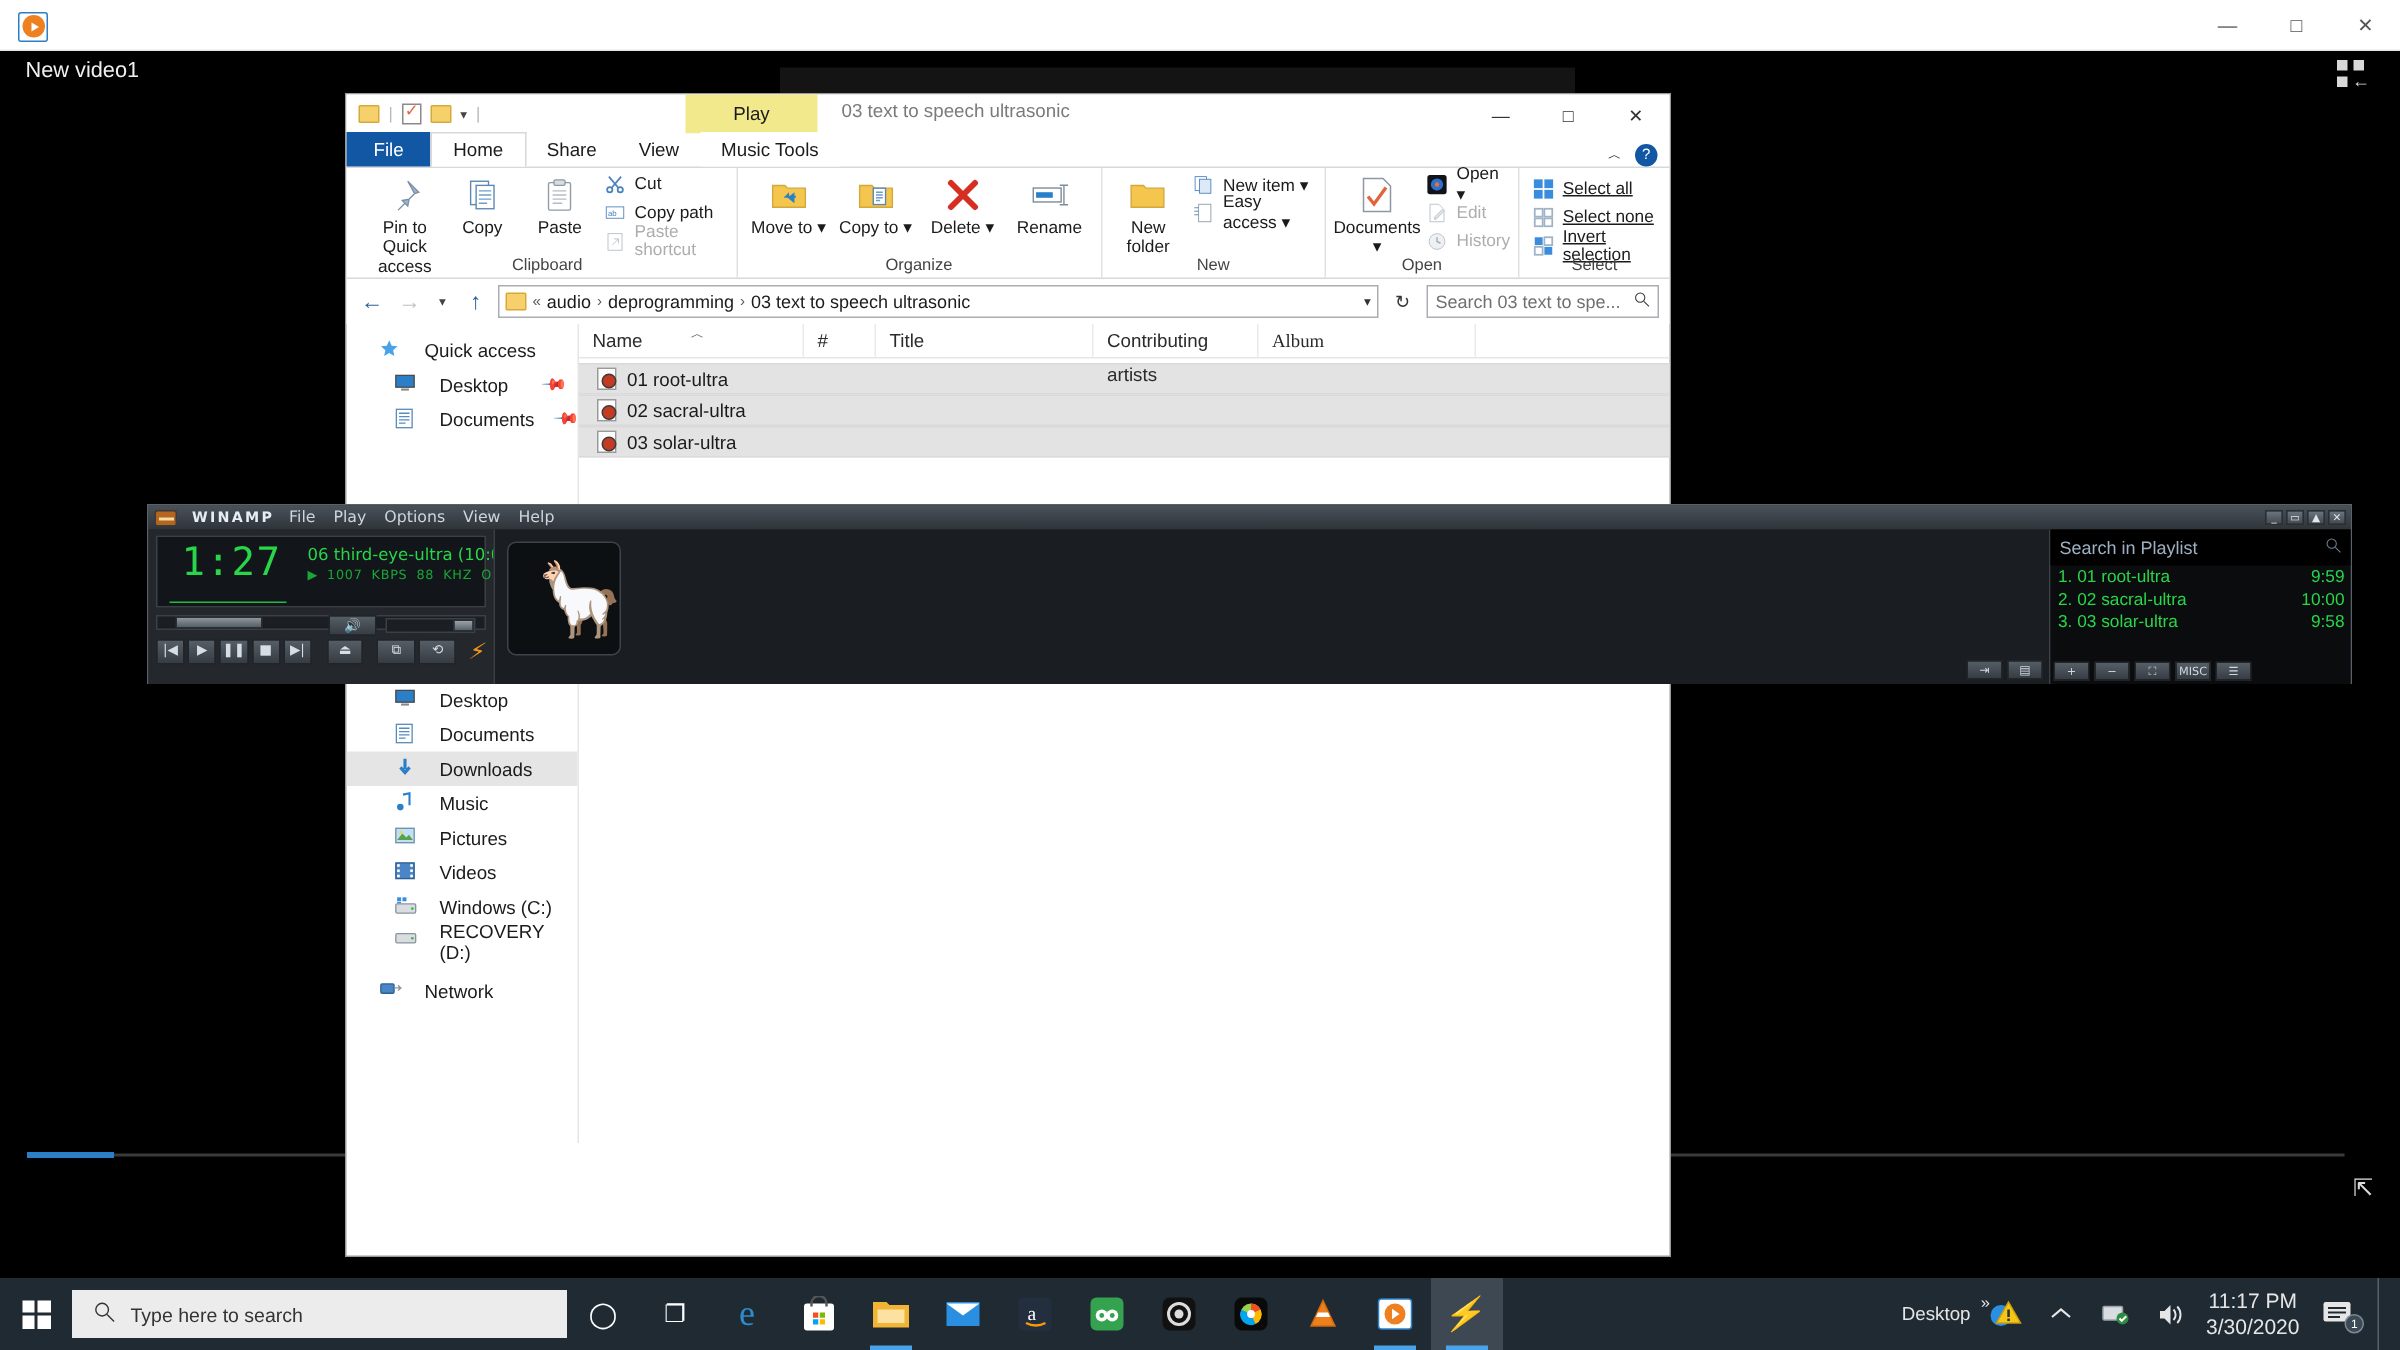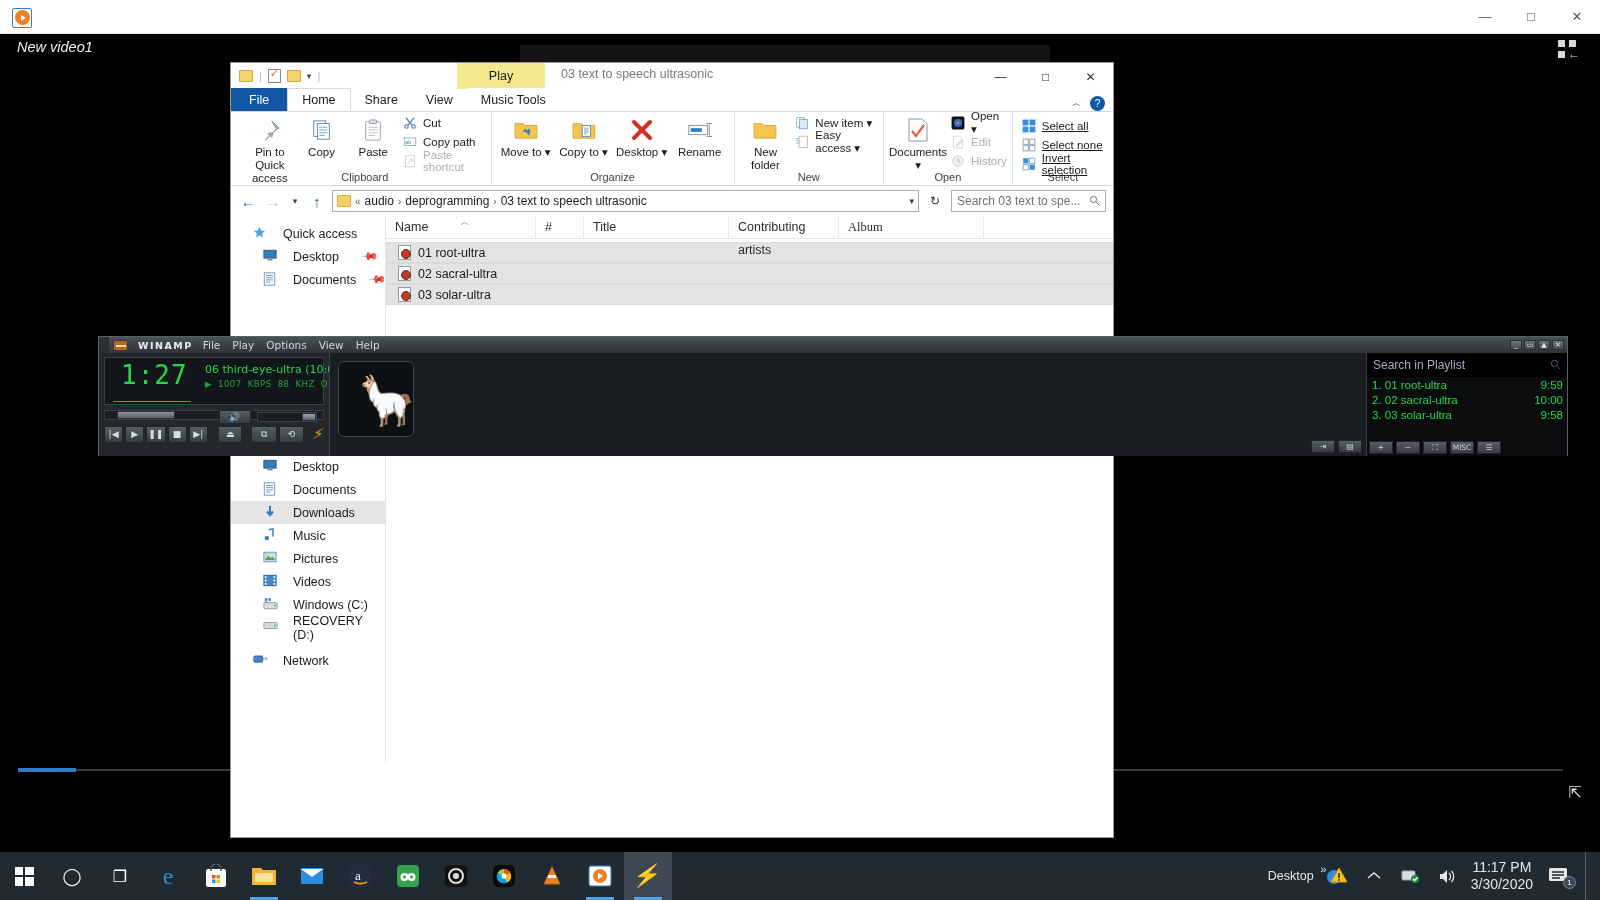--- a/index.html
+++ b/index.html
@@ -35,21 +35,21 @@
   .vwin-btns { margin-left:auto; display:flex; height:34px; }
   .vwin-btn {
     width:46px; height:33px; display:flex; align-items:center; justify-content:center;
     color:#555; font-size:13px;
   }
 
   .videoapp-body {
     position:absolute; left:0; top:34px; width:1600px; height:790px;
     background:#000; color:#e9e9e9;
   }
-  .video-title { position:absolute; left:17px; top:5px; font-size:14.5px; color:#f0f0f0;font-style:italic; }
+  .video-title { position:absolute; left:17px; top:5px; font-size:14.5px; color:#f0f0f0; }
   .video-gridicon { position:absolute; right:20px; top:6px; width:22px; height:20px; }
   .video-gridicon i {
     position:absolute; width:7px; height:7px; background:#d8d8d8; display:block;
   }
   .video-gridicon i:nth-child(1){ left:0; top:0;}
   .video-gridicon i:nth-child(2){ left:11px; top:0;}
   .video-gridicon i:nth-child(3){ left:0; top:11px;}
   .video-gridicon .arr { position:absolute; left:10px; top:11px; color:#d8d8d8; font-size:12px; line-height:7px;}
   .video-preview {
     position:absolute; left:520px; top:11px; width:530px; height:300px;
@@ -151,21 +151,21 @@
 
   
   .winamp {
     position:absolute; left:98px; top:336px; width:1470px; height:120px;
     background:#2b2f33; border:1px solid #5a6168;
     font-family:"DejaVu Sans", sans-serif;
   }
   .wa-title {
     height:16px; background:linear-gradient(#4a5159,#2f3439);
     display:flex; align-items:center; gap:10px; padding-left:4px;
-    font-size:10px; color:#c9d2da;margin-left:10px;
+    font-size:10px; color:#c9d2da;
   }
   .wa-logo{ width:15px;height:11px;background:#b5651d;border:1px solid #3a3a3a;border-radius:2px;position:relative;}
   .wa-logo::after{content:"";position:absolute;left:2px;top:4px;width:10px;height:2px;background:#f3dca5;}
   .wa-brand{ font-weight:bold; letter-spacing:1.5px; font-size:9.5px; color:#e6edf3;}
   .wa-menu{ display:flex; gap:12px; font-size:10.5px; color:#cdd6de;}
   .wa-winbtns{ margin-left:auto; display:flex; gap:2px; padding-right:3px;}
   .wa-wb{width:12px;height:10px;background:linear-gradient(#6c757d,#434a50);border:1px solid #2a2f33;color:#dfe6ec;font-size:7px;display:flex;align-items:center;justify-content:center;}
 
   .wa-body{ height:103px; display:flex; background:#24282c; }
   .wa-main{ width:230px; background:#24282c; position:relative; padding:4px 5px 0 5px;}
@@ -377,21 +377,21 @@
                 </svg>
             </div>
             <span>Copy to ▾</span>
           </div>
           <div class="rbig">
             <div class="gl">
               <svg width="24" height="24" viewBox="0 0 24 24">
                   <path d="M4 4l16 16M20 4L4 20" stroke="#d62e20" stroke-width="4" stroke-linecap="round"></path>
                 </svg>
             </div>
-            <span>Desktop ▾</span>
+            <span>Delete ▾</span>
           </div>
           <div class="rbig">
             <div class="gl">
               <svg width="26" height="20" viewBox="0 0 28 20">
                   <rect x="2" y="5" width="20" height="10" fill="#fff" stroke="#7d8c99"></rect>
                   <rect x="4" y="8" width="12" height="4" fill="#2b7fc9"></rect>
                   <path d="M24 3v14M21 3h6M21 17h6" stroke="#7d8c99"></path>
                 </svg>
             </div>
             <span>Rename</span>
@@ -842,20 +842,29 @@
 
   <div class="taskbar">
     <div class="tb-start">
       <span class="tb-startglyph">
           <i></i>
           <i></i>
           <i></i>
           <i></i>
         </span>
     </div>
+    <div class="tb-search">
+      <span>
+        <svg width="15" height="15" viewBox="0 0 16 16">
+            <circle cx="6.5" cy="6.5" r="4.5" fill="none" stroke="#333"></circle>
+            <path d="M10 10l5 5" stroke="#333"></path>
+          </svg>
+      </span>
+      <span>Type here to search</span>
+    </div>
     <div class="tb-icons">
       <div class="tb-ic">
           <span style="color:#fff;font-size:17px;">◯</span>
         </div>
       <div class="tb-ic">
           <span style="color:#fff;font-size:16px;">❐</span>
         </div>
       <div class="tb-ic">
           <span style="color:#2d8ccd;font-size:24px;font-family:'Liberation Serif',serif;">e</span>
         </div>

